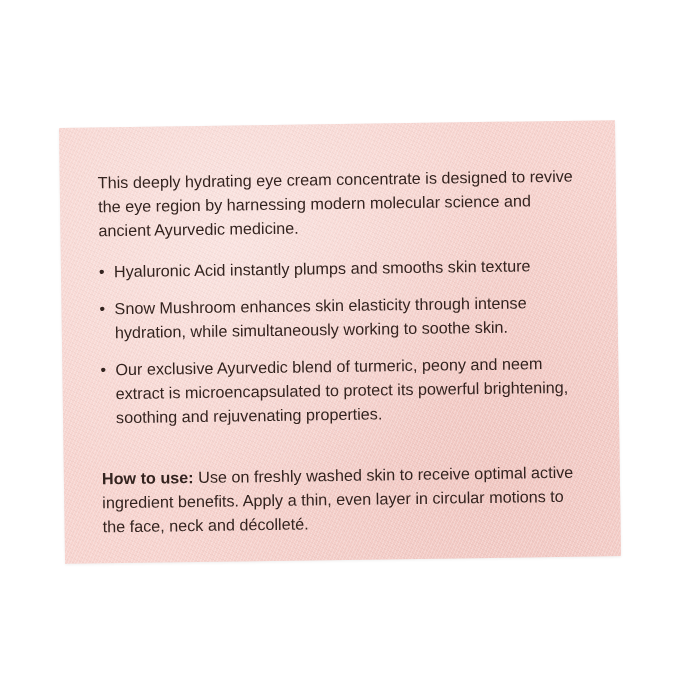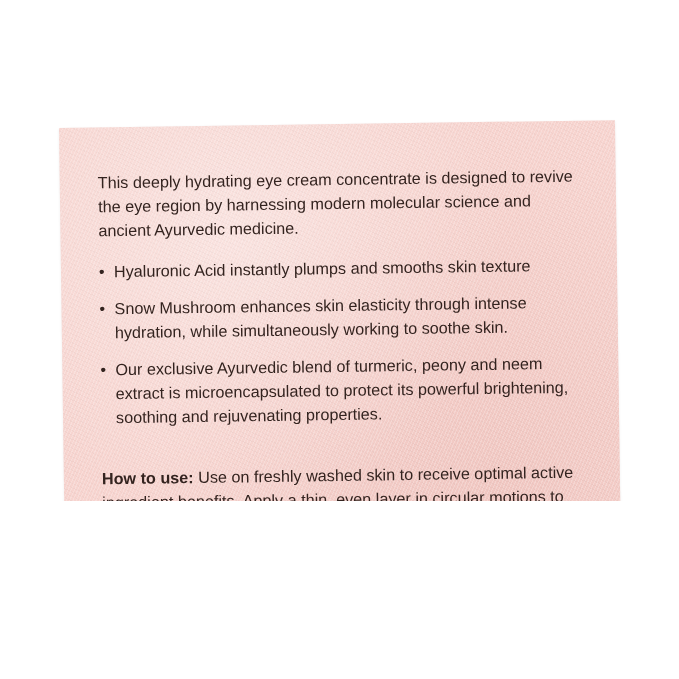--- a/index.html
+++ b/index.html
@@ -7,21 +7,21 @@
     padding: 0;
     width: 679px;
     height: 679px;
     background: #ffffff;
     font-family: "Liberation Sans", sans-serif;
   }
 
   .stage {
     position: relative;
     width: 679px;
-    height: 501px;
+    height: 679px;
     background: #ffffff;
     overflow: hidden;
   }
 
   
   .card {
     position: absolute;
     left: 62px;
     top: 124px;
     width: 556px;

